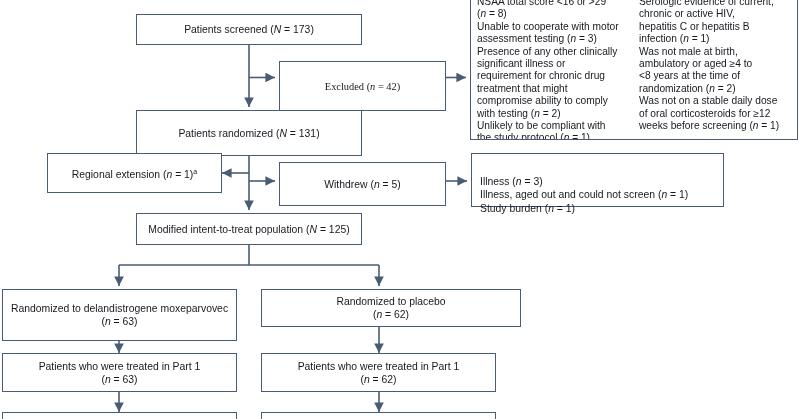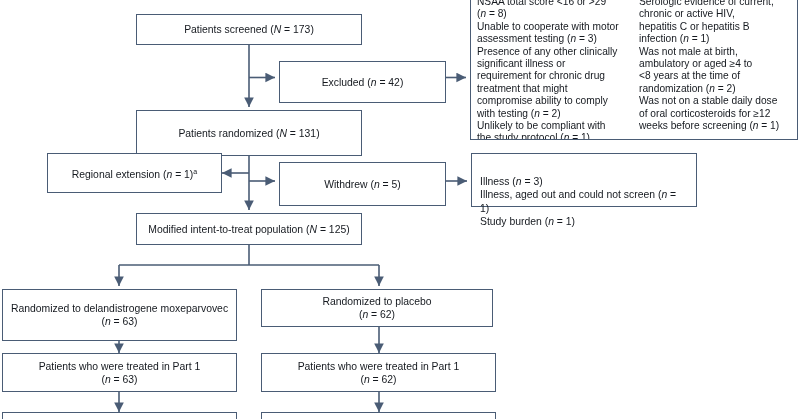--- a/index.html
+++ b/index.html
@@ -112,54 +112,54 @@
 
       <path d="M119,392 L119,412" marker-end="url(#arrow)"></path>
       <path d="M379,392 L379,412" marker-end="url(#arrow)"></path>
     </g>
   </svg>
 
   <div class="node" style="left:136px; top:14px; width:226px; height:31px;">
     <span class="txt">Patients screened (<i>N</i> = 173)</span>
   </div>
 
-  <div class="node" style="left:279px; top:61px; width:167px; height:42px;">
+  <div class="node" style="left:279px; top:61px; width:167px; height:50px;font-family:Liberation Serif, serif;">
     <span class="txt">Excluded (<i>n</i> = 42)</span>
   </div>
 
   <div class="crit-box" style="left:470px; top:-8px; width:328px; height:148px;">
     <div class="crit-col">NSAA total score &lt;16 or &gt;29<br>(<i>n</i> = 8)<br>Unable to cooperate with motor<br>assessment testing (<i>n</i> = 3)<br>Presence of any other clinically<br>significant illness or<br>requirement for chronic drug<br>treatment that might<br>compromise ability to comply<br>with testing (<i>n</i> = 2)<br>Unlikely to be compliant with<br>the study protocol (<i>n</i> = 1)</div>
     <div class="crit-col">Serologic evidence of current,<br>chronic or active HIV,<br>hepatitis C or hepatitis B<br>infection (<i>n</i> = 1)<br>Was not male at birth,<br>ambulatory or aged ≥4 to<br>&lt;8 years at the time of<br>randomization (<i>n</i> = 2)<br>Was not on a stable daily dose<br>of oral corticosteroids for ≥12<br>weeks before screening (<i>n</i> = 1)</div>
   </div>
 
   <div class="node" style="left:136px; top:110px; width:226px; height:46px;">
     <span class="txt">Patients randomized (<i>N</i> = 131)</span>
   </div>
 
   <div class="node" style="left:47px; top:153px; width:175px; height:40px;">
     <span class="txt">Regional extension (<i>n</i> = 1)<sup style="font-size:7px">a</sup></span>
   </div>
 
   <div class="node" style="left:279px; top:162px; width:167px; height:44px;">
     <span class="txt">Withdrew (<i>n</i> = 5)</span>
   </div>
 
-  <div class="reason-box" style="left:471px; top:153px; width:226px; height:54px;">
+  <div class="reason-box" style="left:471px; top:153px; width:253px; height:54px;">
     <span>Illness (<i>n</i> = 3)<br>Illness, aged out and could not screen (<i>n</i> = 1)<br>Study burden (<i>n</i> = 1)</span>
   </div>
 
   <div class="node" style="left:136px; top:213px; width:226px; height:32px;">
     <span class="txt">Modified intent-to-treat population (<i>N</i> = 125)</span>
   </div>
 
   <div class="node" style="left:2px; top:289px; width:235px; height:52px;">
     <span class="txt">Randomized to delandistrogene moxeparvovec<br>(<i>n</i> = 63)</span>
   </div>
 
-  <div class="node" style="left:261px; top:289px; width:232px; height:38px;">
+  <div class="node" style="left:261px; top:289px; width:260px; height:38px;">
     <span class="txt">Randomized to placebo<br>(<i>n</i> = 62)</span>
   </div>
 
   <div class="node" style="left:2px; top:353px; width:235px; height:39px;">
     <span class="txt">Patients who were treated in Part 1<br>(<i>n</i> = 63)</span>
   </div>
 
   <div class="node" style="left:261px; top:353px; width:235px; height:39px;">
     <span class="txt">Patients who were treated in Part 1<br>(<i>n</i> = 62)</span>
   </div>

